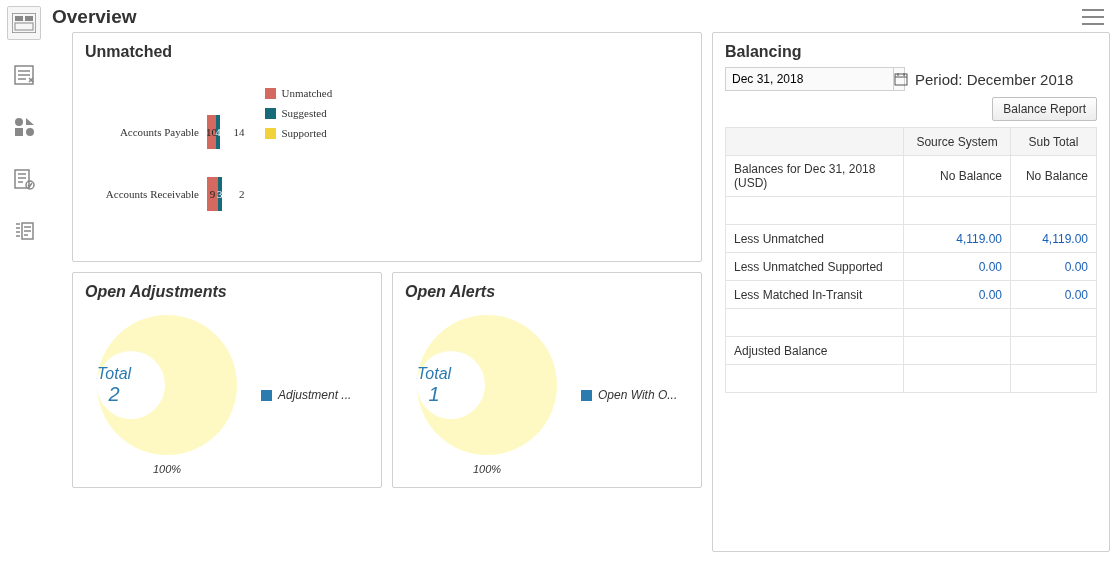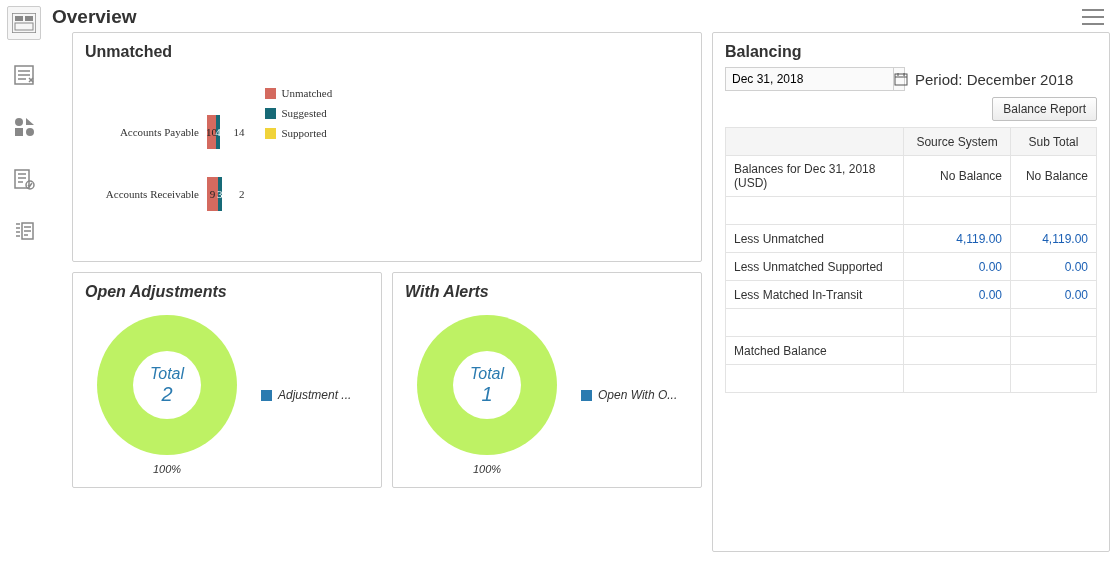--- a/index.html
+++ b/index.html
@@ -145,24 +145,24 @@
     display: flex;
     align-items: center;
     gap: 24px;
     padding: 8px 0 0 12px;
   }
   .donut-container { text-align: center; }
   .donut {
     width: 140px;
     height: 140px;
     border-radius: 50%;
-    background: #bef264;
-    display: flex;
-    align-items: center;
-    justify-content: center;
+    background: #fef9c3;
+    display: flex;
+    align-items: center;
+    justify-content: flex-start;
     position: relative;
   }
   .donut::after {
     content: "";
     position: absolute;
     width: 68px; height: 68px;
     background: #fff;
     border-radius: 50%;
   }
   .donut-center {
@@ -361,21 +361,21 @@
                 </div>
                 <div class="donut-pct">100%</div>
               </div>
               <div class="legend-row">
                   <span class="swatch sw-blue"></span>
                   <span>Adjustment ...</span>
                 </div>
             </div>
           </div>
           <div class="panel">
-            <div class="panel-title">With Alerts</div>
+            <div class="panel-title">Open Alerts</div>
             <div class="donut-wrap">
               <div class="donut-container">
                 <div class="donut">
                   <div class="donut-center">
                     <div class="lbl">Total</div>
                     <div class="num">1</div>
                   </div>
                 </div>
                 <div class="donut-pct">100%</div>
               </div>
@@ -440,21 +440,21 @@
                 <td class="label">Less Matched In-Transit</td>
                 <td class="link">0.00</td>
                 <td class="link">0.00</td>
               </tr>
               <tr>
                   <td class="label"></td>
                   <td></td>
                   <td></td>
                 </tr>
               <tr>
-                <td class="label">Matched Balance</td>
+                <td class="label">Adjusted Balance</td>
                 <td></td>
                   <td></td>
               </tr>
               <tr>
                   <td class="label"></td>
                   <td></td>
                   <td></td>
                 </tr>
             </tbody>
           </table>

